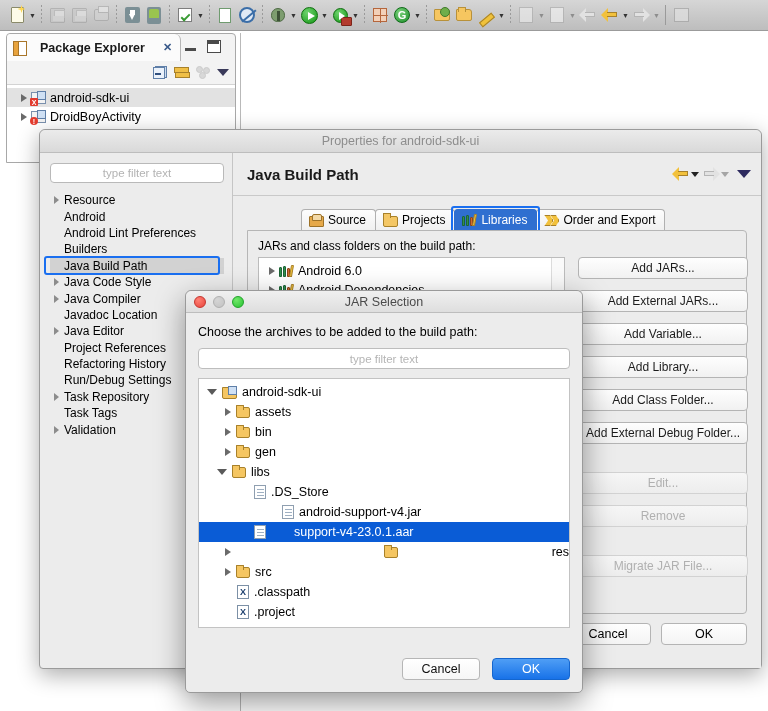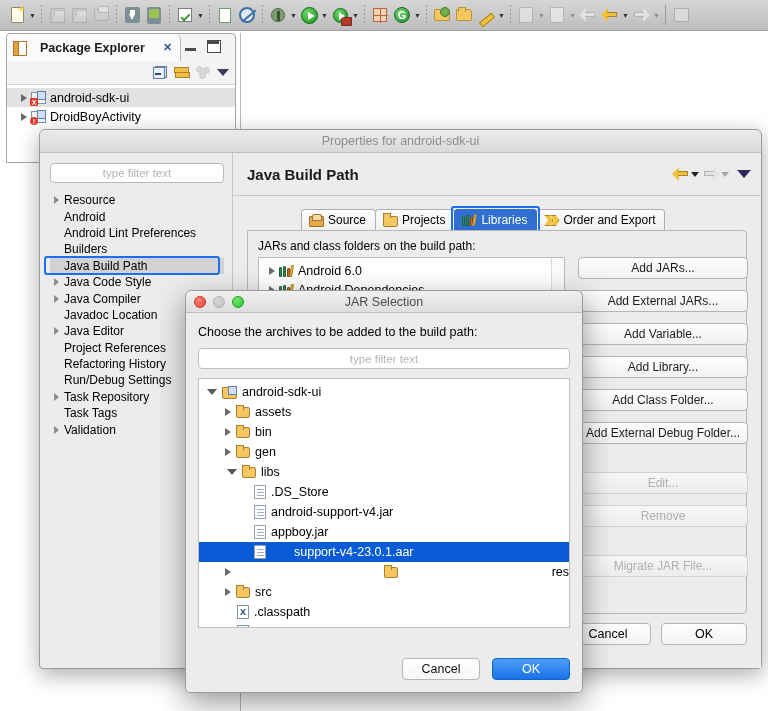--- a/index.html
+++ b/index.html
@@ -682,36 +682,32 @@
       <div class="ft-row" style="padding-left:26px;">
         <span class="ft-tri"></span>
         <span class="folder-ic"></span>
         <span>bin</span>
       </div>
       <div class="ft-row" style="padding-left:26px;">
         <span class="ft-tri"></span>
         <span class="folder-ic"></span>
         <span>gen</span>
       </div>
-      <div class="ft-row" style="padding-left:28px;">
+      <div class="ft-row" style="padding-left:18px;">
         <span class="ft-tri open"></span>
         <span class="folder-ic"></span>
         <span>libs</span>
       </div>
       <div class="ft-row" style="padding-left:55px;">
         <span class="file-ic"></span>
         <span>.DS_Store</span>
       </div>
-      <div class="ft-row" style="padding-left:55px;">
+      <div class="ft-row" style="padding-left:83px;">
         <span class="file-ic"></span>
         <span>android-support-v4.jar</span>
-      </div>
-      <div class="ft-row" style="padding-left:55px;">
-        <span class="file-ic"></span>
-        <span>appboy.jar</span>
       </div>
       <div class="ft-row sel" style="padding-left:55px;">
         <span class="file-ic"></span>
         <span>support-v4-23.0.1.aar</span>
       </div>
       <div class="ft-row" style="padding-left:26px;justify-content:space-between;">
         <span class="ft-tri"></span>
         <span class="folder-ic"></span>
         <span>res</span>
       </div>

